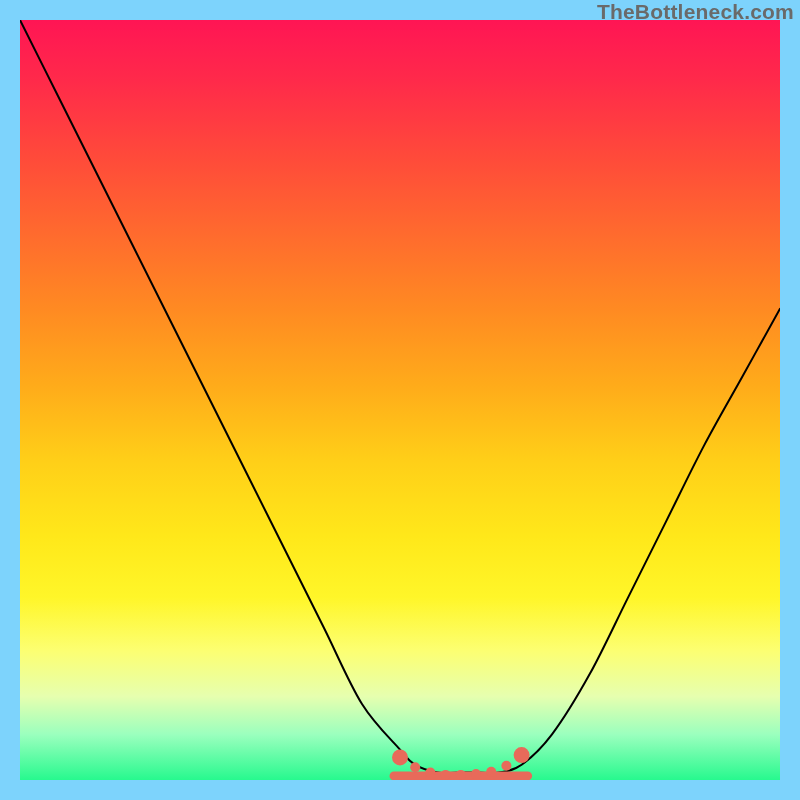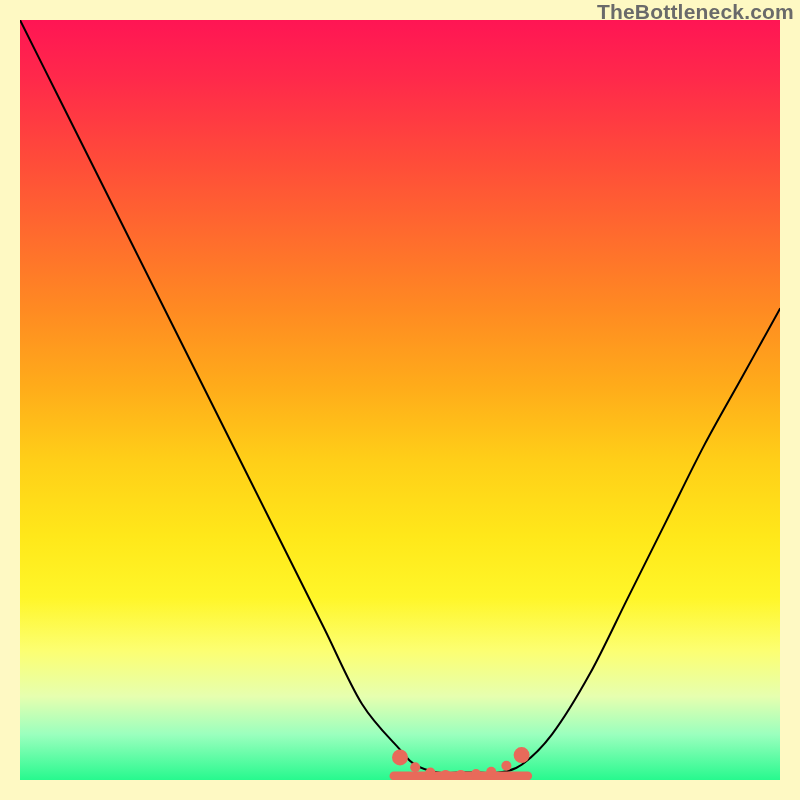--- a/index.html
+++ b/index.html
@@ -1,21 +1,21 @@
 <!DOCTYPE html>
 <html><head>
 <meta charset="utf-8">
 <style>
   * { margin: 0; padding: 0; box-sizing: border-box; }
   html, body { width: 800px; height: 800px; background: #000; overflow: hidden; }
   .stage {
     position: relative;
     width: 800px;
     height: 800px;
-    background: #fef9c3;
+    background: #7dd3fc;
   }
   .plot {
     position: absolute;
     left: 20px;
     top: 20px;
     width: 760px;
     height: 760px;
     background: linear-gradient(to bottom,
       #ff1554 0%,
       #ff2a4a 8%,

